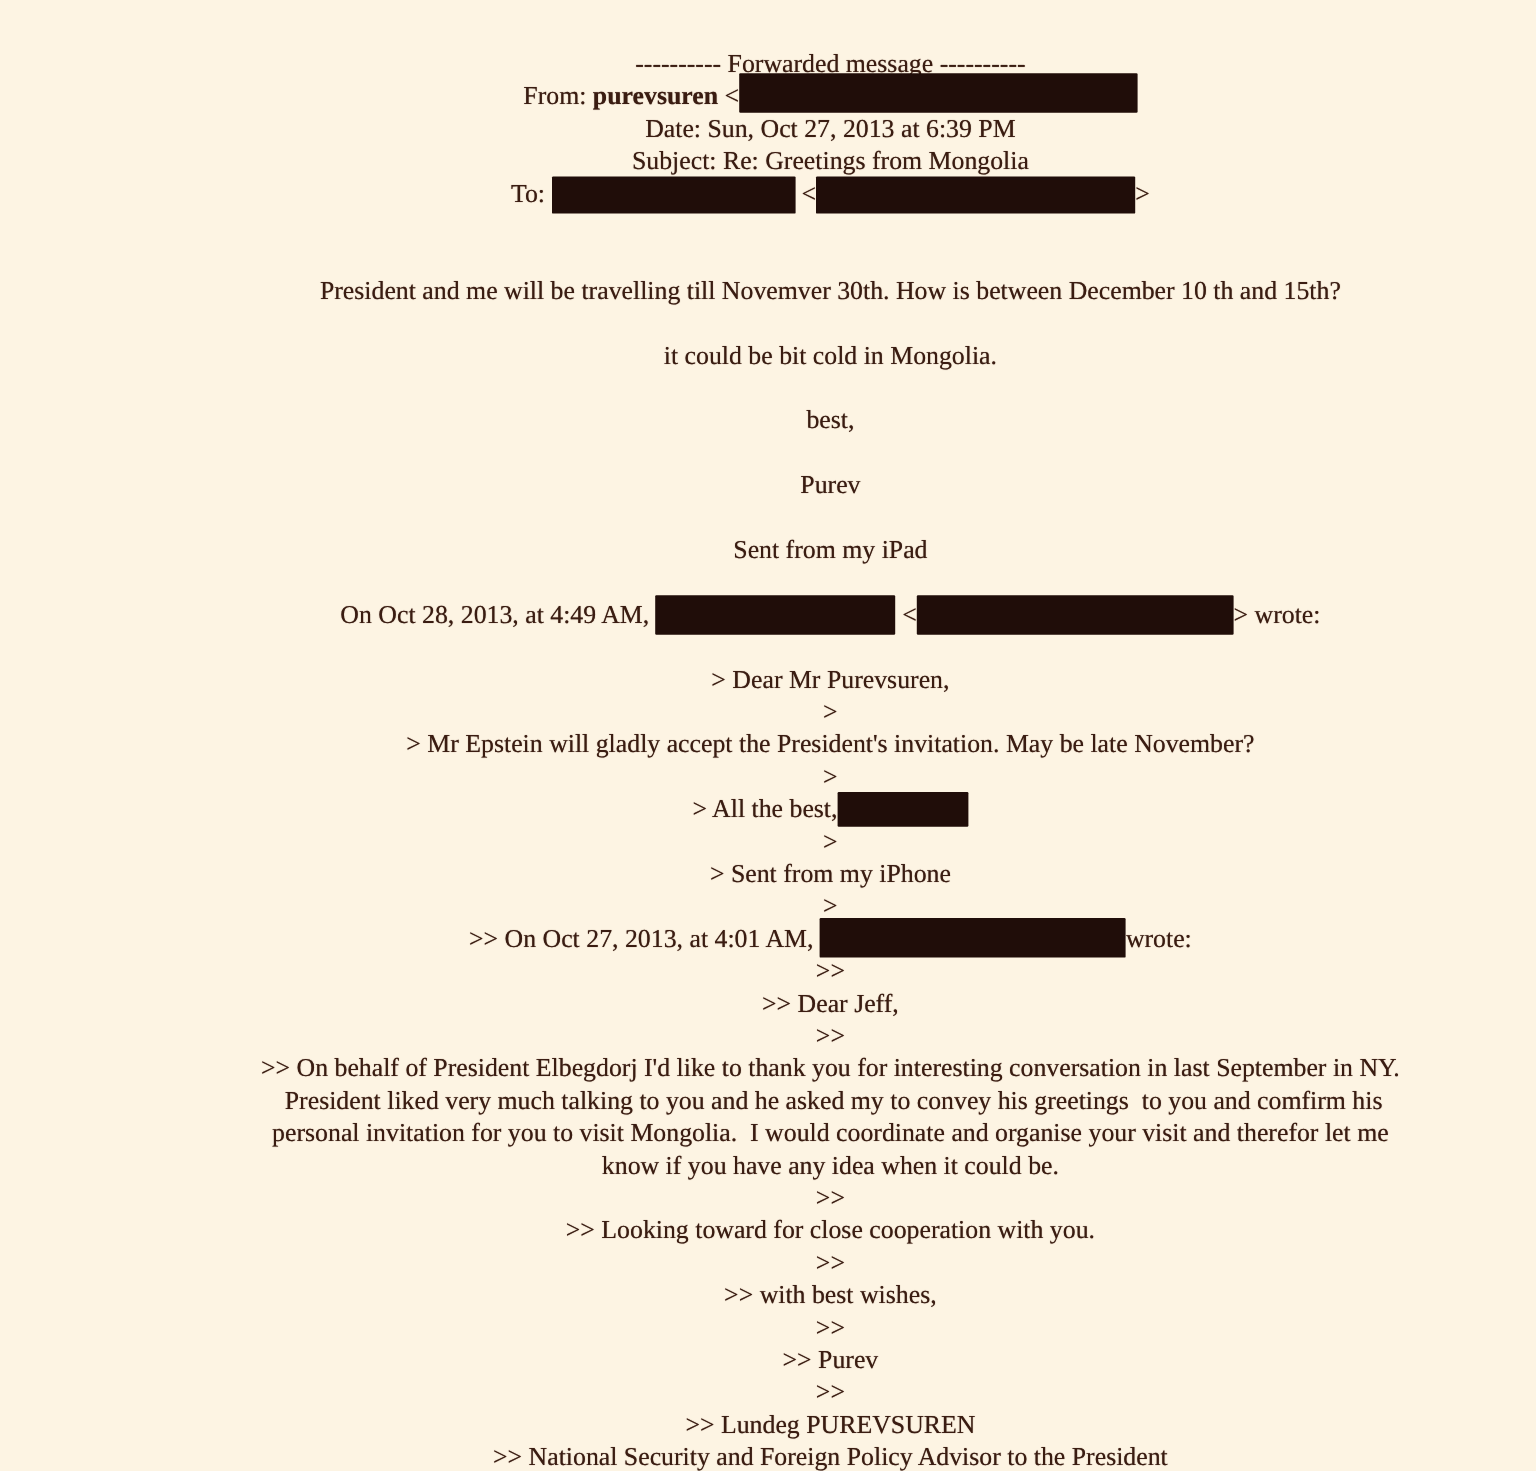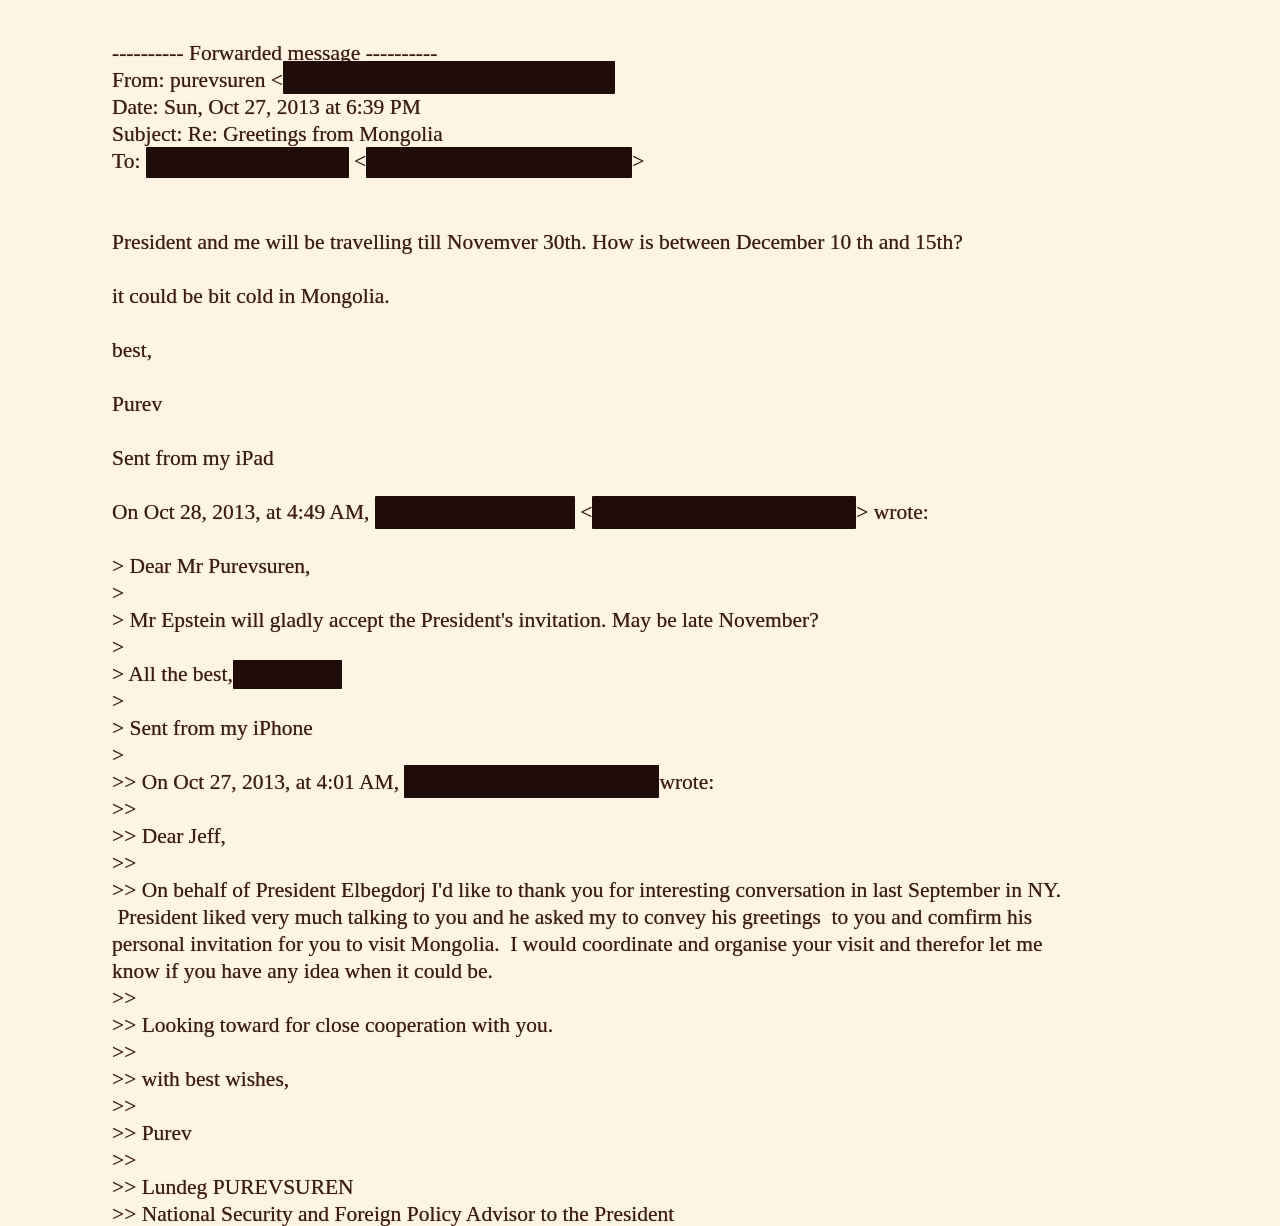--- a/index.html
+++ b/index.html
@@ -21,23 +21,24 @@
     font-family: "Liberation Serif", "DejaVu Serif", serif;
     font-size: 21.5px;
     line-height: 27px;
     color: #3a1c11;
     text-shadow: 0 0 0.7px rgba(58, 28, 17, 0.75);
     white-space: pre;
   }
   .line {
     height: 27px;
     white-space: pre;
+    text-align: center;
   }
   .bold {
-    font-weight: normal;
+    font-weight: bold;
   }
   .redaction {
     display: inline-block;
     position: relative;
     height: 18px;
     vertical-align: -4px;
   }
   .redaction .ink {
     position: absolute;
     left: 0;

